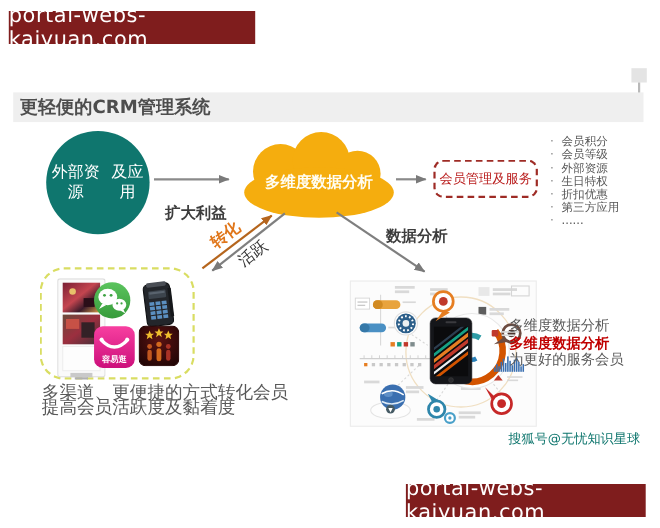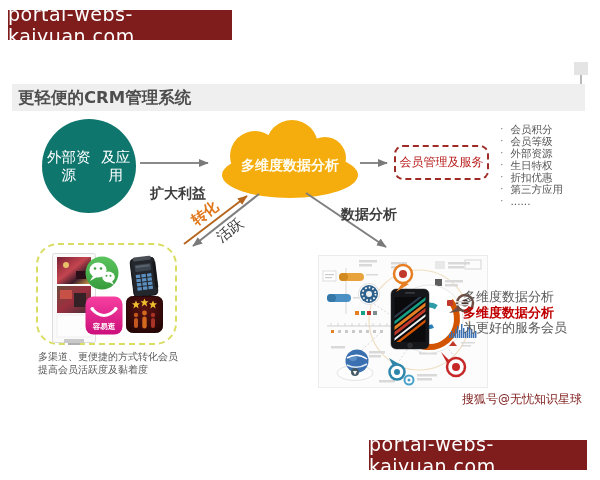--- a/index.html
+++ b/index.html
@@ -24,21 +24,21 @@
   .green-circle { position:absolute; left:42px; top:119px; width:94px; height:94px;
                   border-radius:50%; background:#0f766e; color:#fff; display:flex;
                   align-items:center; justify-content:center;
                   font-size:14.5px; line-height:18px; text-align:center; }
 
   .cloud-label { position:absolute; left:222px; top:157px; width:136px; text-align:center;
                  color:#FFFDF2; font-size:14px; font-weight:bold; }
 
   .lbl { position:absolute; color:#3D3D3D; font-weight:bold; font-size:14px; }
   .lbl-expand   { left:150px; top:143px;margin-top:42px; }
-  .lbl-analysis { left:341px; top:206px; }
+  .lbl-analysis { left:351px; top:206px; }
 
   .lbl-rot { position:absolute; width:34px; text-align:center; font-size:14.5px; font-weight:bold; }
   .lbl-convert { left:188px; top:204px; color:#E0761A; transform:rotate(-37deg); }
   .lbl-active  { left:213px; top:221px; color:#333; font-weight:normal; font-size:14.5px; transform:rotate(-37deg); }
 
   .service-box { position:absolute; left:394px; top:145px; width:95px; height:35px;
                  border:2px dashed #9E2B25; border-radius:9px; display:flex;
                  align-items:center; justify-content:center; color:#b91c1c; font-size:12px; }
 
   .service-list { position:absolute; left:500px; top:123px; list-style:none; }
@@ -47,31 +47,31 @@
 
   .channel-box { position:absolute; left:36px; top:243px; width:141px; height:102px;
                  border:2.5px dashed #D9DD62; border-radius:22px; }
   .icon-abs { position:absolute; }
   .kiosk   { left:52px;  top:253px; }
   .wechat  { left:85px;  top:256px; }
   .pos     { left:125px; top:255px; }
   .shopapp { left:85px;  top:296px; }
   .ktv     { left:126px; top:296px; }
 
-  .channels-caption { position:absolute; left:38px; top:351px; font-size:10px;
+  .channels-caption { position:absolute; left:38px; top:351px; font-size:16px;
                       line-height:12.8px; color:#595959; }
 
   .infographic { position:absolute; left:318px; top:255px; width:170px; height:133px;
                  background:#FCFCFC; border:1px solid #ECECEC; }
 
   .analysis-text { position:absolute; left:463px; top:289px; font-size:13px;
                    line-height:15.5px; color:#595959; white-space:nowrap; }
   .analysis-text .hl { color:#C00000; font-weight:bold; }
 
-  .credit { position:absolute; left:462px; top:391px; font-size:12px; color:#7f1d1d; }
+  .credit { position:absolute; left:462px; top:391px; font-size:12px; color:#0f766e; }
 </style>
 </head>
 <body>
 
 <div class="canvas">
 
   <div class="badge badge-top">portal-webs-kaiyuan.com</div>
   <div class="badge badge-bottom">portal-webs-kaiyuan.com</div>
 
   <div class="scroll-thumb"></div>

